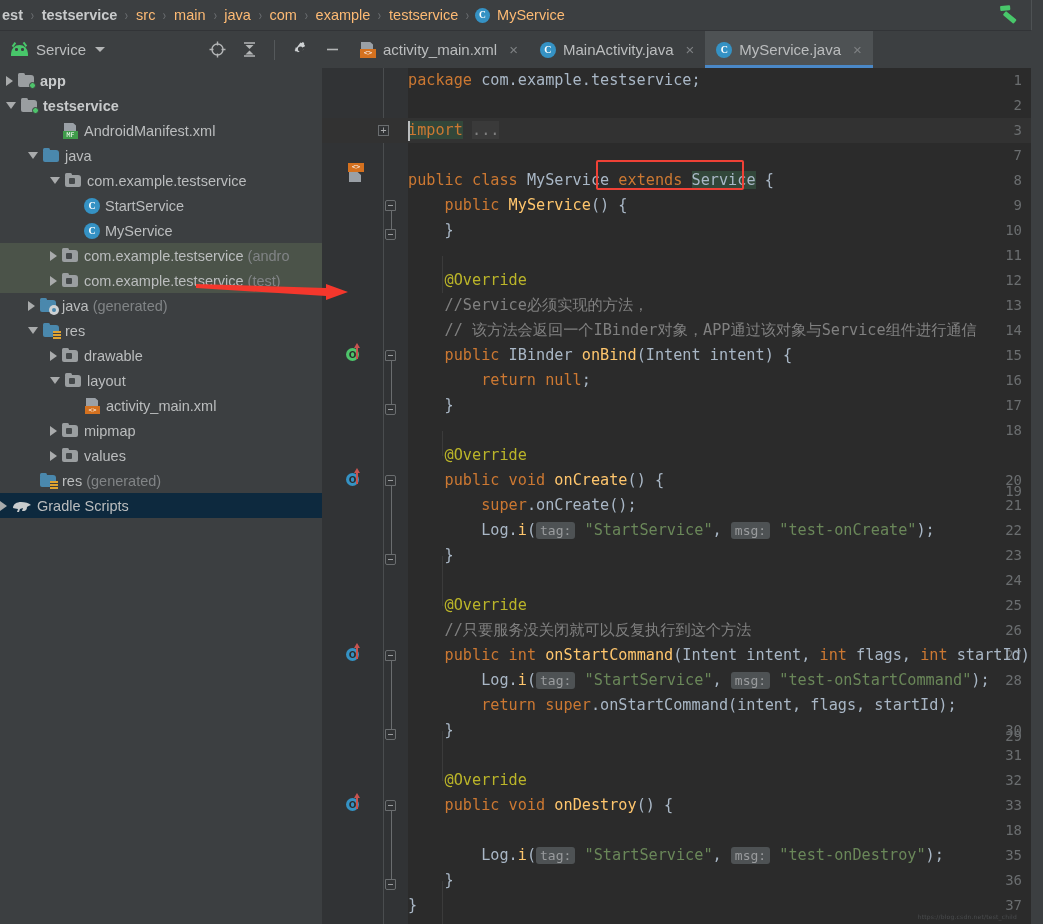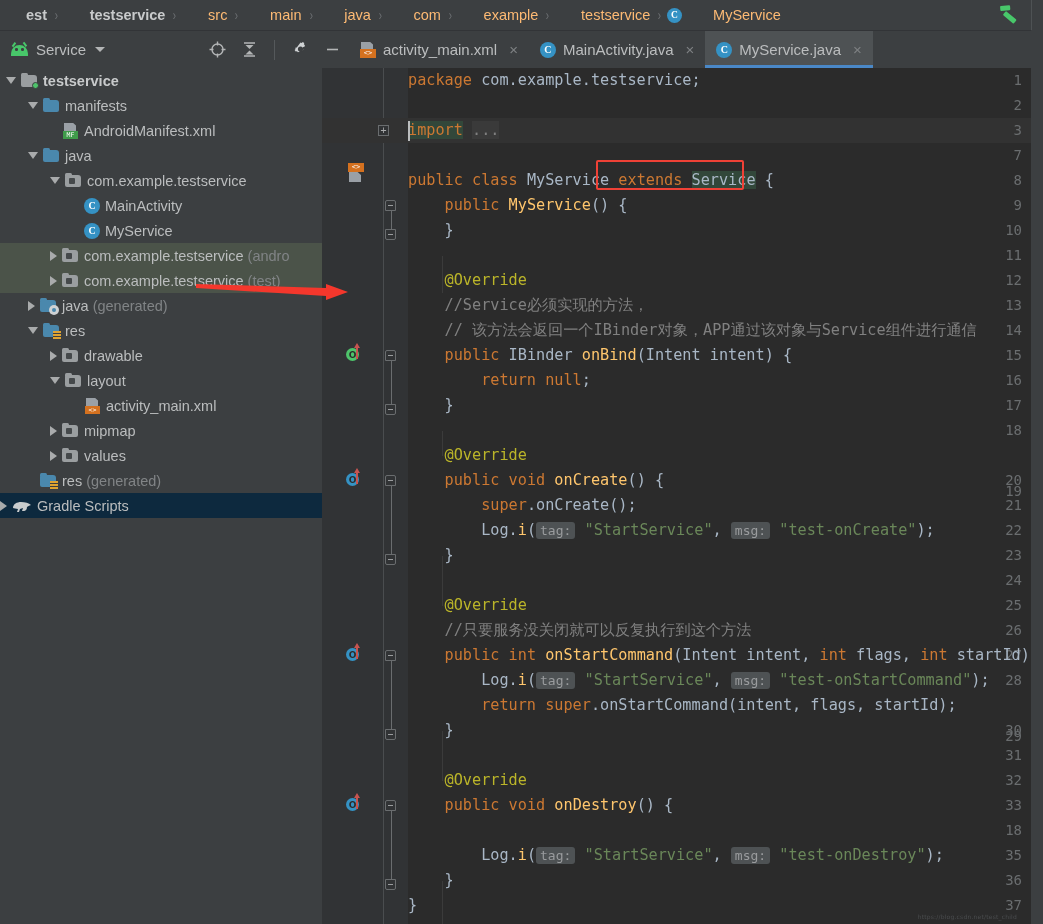--- a/index.html
+++ b/index.html
@@ -12,21 +12,21 @@
   #app { position: relative; width: 1043px; height: 924px; }
 
   
   .breadcrumb-bar {
     position: absolute; left: 0; top: 0; width: 1043px; height: 30px;
     background: #3c3f41;
     display: flex; align-items: center;
     padding-left: 0px;
     font-size: 14.5px;
   }
-  .crumb { color: #9a9c9e; padding: 0 2px; white-space: nowrap; margin-left: 24px; }
+  .crumb { color: #9a9c9e; padding: 0 2px; white-space: nowrap; }
   .crumb.bold { color: #c8cacb; font-weight: bold; }
   .crumb.strong { color: #fdba74; }
   .crumb-sep {
     color: #6f7275; font-size: 14px; padding: 0 5px; transform: scaleX(0.7);
   }
   .crumb-cls {
     display: inline-flex; align-items: center; gap: 5px;
   }
   .cls-icon {
     width: 15px; height: 15px; border-radius: 50%;
@@ -390,34 +390,35 @@
         <span class="cls-circ">C</span>
         <span>MyService.java</span>
         <span class="tab-close">×</span>
       </div>
     </div>
   </div>
 
   <div class="tree" id="tree">
       <div class="tree-row">
         <span style="display:inline-block;width:6px"></span>
+        <span class="arrow right"></span>
+        <span class="ico">
+          <span class="fold-gray"></span>
+          <span class="badge-dot"></span>
+        </span>
+        <span class="tree-label bold">app</span>
+      </div>
+      <div class="tree-row">
+        <span style="display:inline-block;width:6px"></span>
         <span class="arrow down"></span>
         <span class="ico">
           <span class="fold-gray"></span>
           <span class="badge-dot"></span>
         </span>
         <span class="tree-label bold">testservice</span>
-      </div>
-      <div class="tree-row">
-        <span style="display:inline-block;width:28px"></span>
-        <span class="arrow down"></span>
-        <span class="ico">
-          <span class="fold-blue"></span>
-        </span>
-        <span class="tree-label">manifests</span>
       </div>
       <div class="tree-row">
         <span style="display:inline-block;width:50px"></span>
         <span class="arrow none"></span>
         <span class="mf-icon">
           <span class="pg"></span>
           <span class="tag">MF</span>
         </span>
         <span class="tree-label">AndroidManifest.xml</span>
       </div>
@@ -435,21 +436,21 @@
         <span class="ico">
           <span class="fold-gray"></span>
           <span class="pkg-square"></span>
         </span>
         <span class="tree-label">com.example.testservice</span>
       </div>
       <div class="tree-row">
         <span style="display:inline-block;width:72px"></span>
         <span class="arrow none"></span>
         <span class="cls-circ">C</span>
-        <span class="tree-label">MainActivity</span>
+        <span class="tree-label">StartService</span>
       </div>
       <div class="tree-row">
         <span style="display:inline-block;width:72px"></span>
         <span class="arrow none"></span>
         <span class="cls-circ">C</span>
         <span class="tree-label">MyService</span>
       </div>
       <div class="tree-row sel-green">
         <span style="display:inline-block;width:50px"></span>
         <span class="arrow right"></span>

